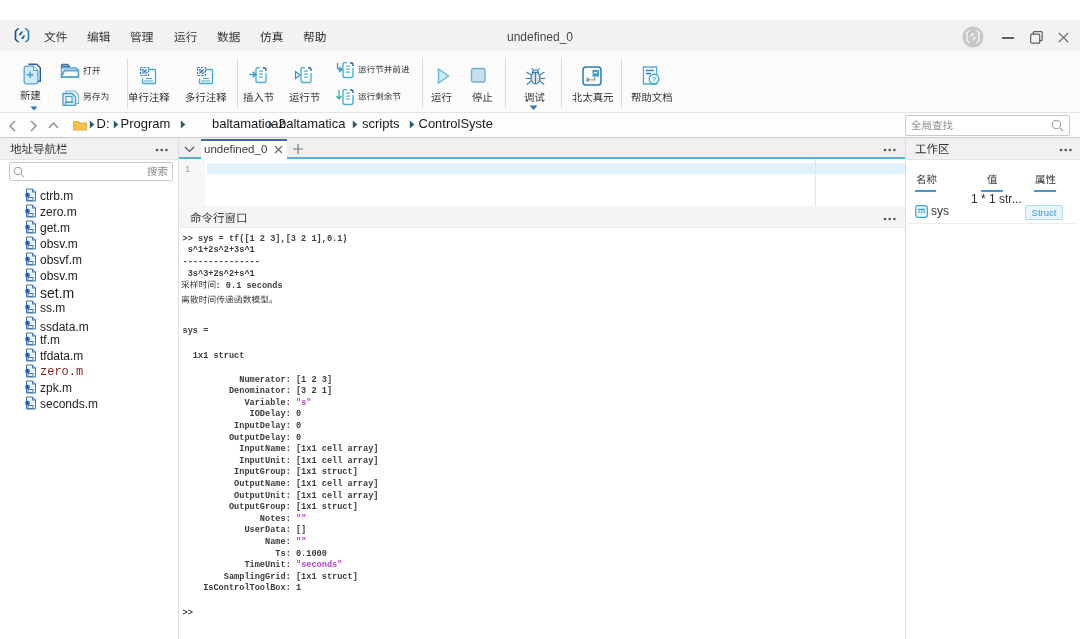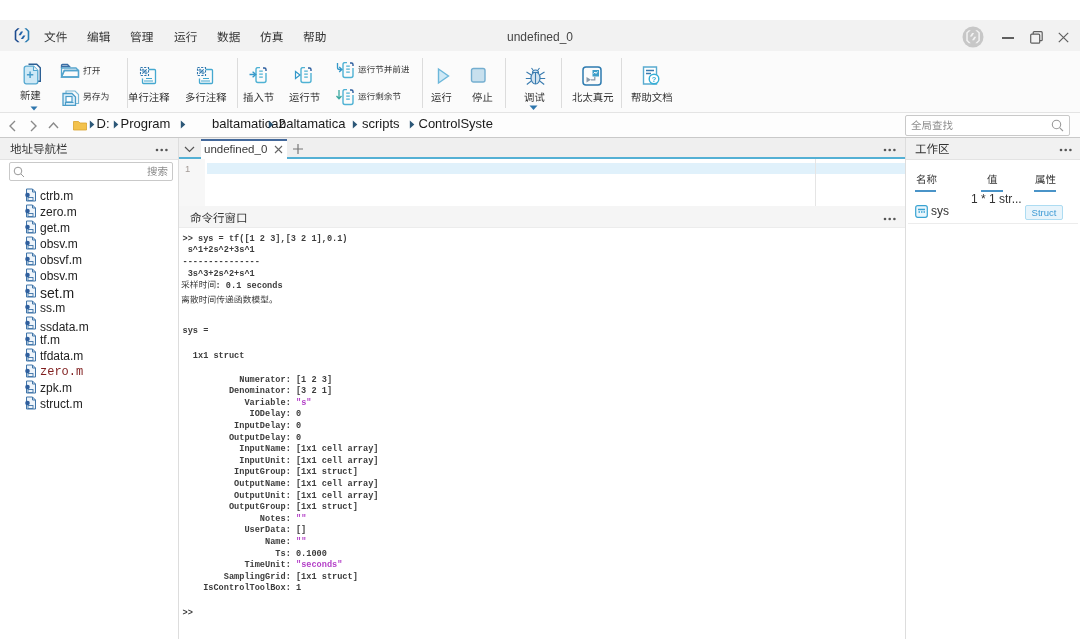--- a/index.html
+++ b/index.html
@@ -479,21 +479,21 @@
     </div>
 <div class="abs" style="left:40px;top:360.5px;font-size:12px;color:#222;">zpk.m</div>
 <div class="abs" style="left:24px;top:376px;">
       <svg width="13" height="14">
 <path d="M2.5 1 h6 l3 3 v9 h-9 z" fill="#eef4fa" stroke="#3f74a8" stroke-width="1"></path>
 <path d="M8.5 1 v3 h3" fill="none" stroke="#3f74a8" stroke-width="1"></path>
 <circle cx="3.5" cy="7" r="2.3" fill="#2f5f9e"></circle>
 <rect x="4" y="9.5" width="5" height="3" fill="none" stroke="#3f74a8" stroke-width="0.9"></rect>
 </svg>
     </div>
-<div class="abs" style="left:40px;top:376.5px;font-size:12px;color:#222;">struct.m</div>
+<div class="abs" style="left:40px;top:376.5px;font-size:12px;color:#222;">seconds.m</div>
 <div class="abs" style="left:179px;top:118px;width:726px;height:21px;background:#efefef;"></div>
 <div class="abs" style="left:179px;top:137px;width:726px;height:2px;background:#54b0d4;"></div>
 <div class="abs" style="left:200.5px;top:119px;width:86.5px;height:20px;background:#fff;border-top:2px solid #44699b;"></div>
 <div class="abs" style="left:204px;top:123px;font-size:11.5px;color:#3a3a3a;">undefined_0</div>
 <div class="abs" style="left:273.5px;top:125px;">
       <svg width="9" height="9">
         <path d="M1 1 L8 8 M8 1 L1 8" stroke="#666" stroke-width="1.1"></path>
       </svg>
     </div>
 <div class="abs" style="left:184px;top:125.5px;">

